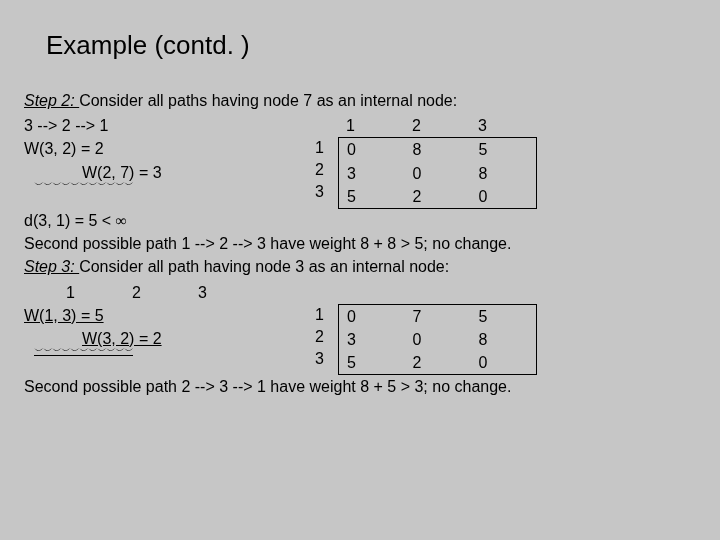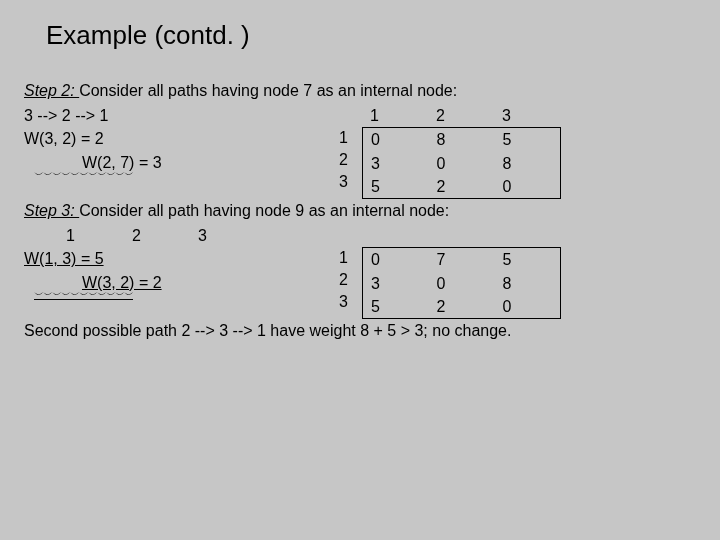--- a/index.html
+++ b/index.html
@@ -8,28 +8,29 @@
     background: #c6c6c6;
     font-family: Arial, Helvetica, sans-serif;
     color: #000;
     padding: 20px 24px 24px 24px;
   }
   .title {
     font-size: 26px;
     font-weight: 400;
     padding-left: 22px;
     margin-bottom: 28px;
+    margin-top: 10px;
   }
   .content {
     font-size: 16px;
     line-height: 1.45;
     padding-left: 0;
   }
   .step-label { text-decoration: underline; font-style: italic; }
-  .row { display: flex; align-items: flex-end; gap: 24px; }
+  .row { display: flex; align-items: flex-end; }
   .col-left { width: 280px; flex: 0 0 280px; }
   .matrix {
     border: 1px solid #000;
     border-collapse: collapse;
   }
   .matrix td {
     width: 66px;
     height: 22px;
     padding: 0 8px;
     text-align: left;
@@ -118,23 +119,27 @@
         <tr>
           <td>5</td>
           <td>2</td>
           <td>0</td>
         </tr>
       </tbody>
         </table>
     </div>
   </div>
 
+  <div>
+    <span>d(3, 1) = 5 &lt; </span><span class="infty">∞</span>
+  </div>
+  <div>Second possible path 1 --&gt; 2 --&gt; 3  have weight 8 + 8 &gt; 5; no change.</div>
 
   <div class="block">
-    <span class="step-label">Step 3: </span><span>Consider all path having node 9 as an internal node:</span>
+    <span class="step-label">Step 3: </span><span>Consider all path having node 3 as an internal node:</span>
   </div>
 
   <div class="row">
     <div class="mat-hdr">
       <span>1</span>
       <span>2</span>
       <span>3</span>
     </div>
   </div>
 

